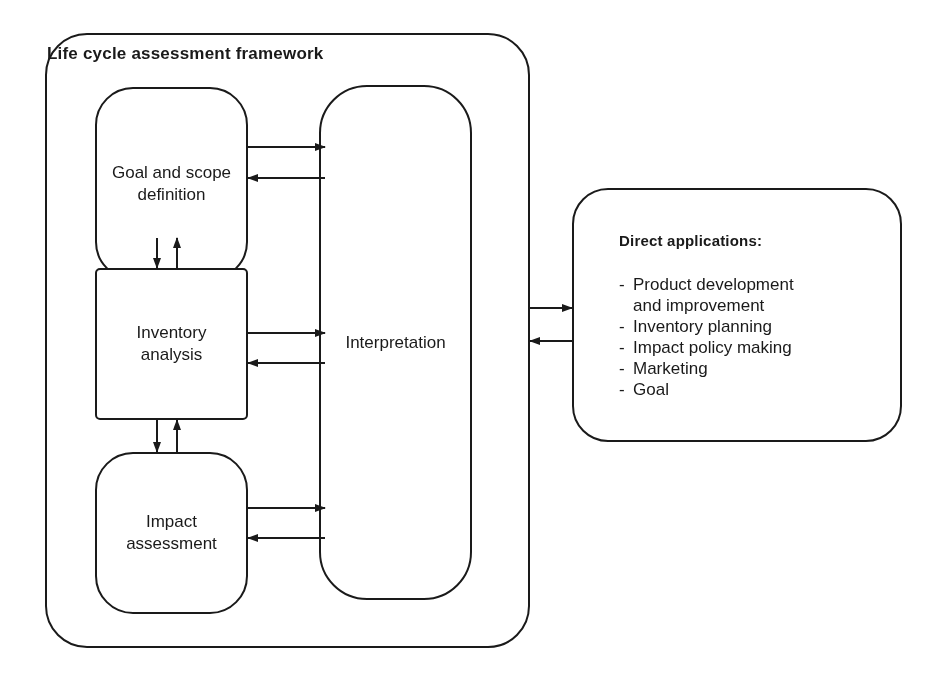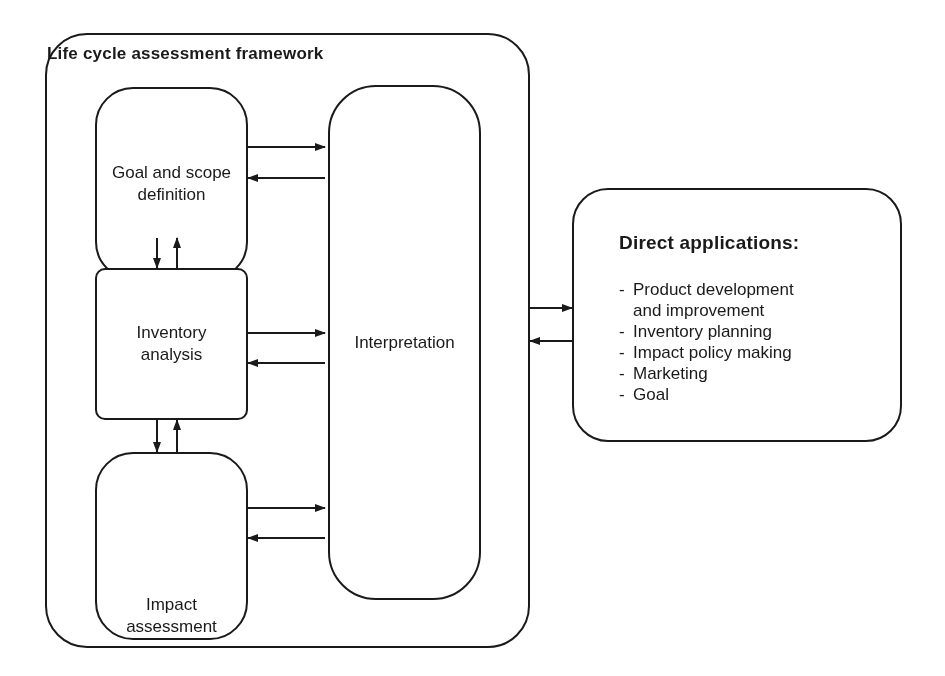--- a/index.html
+++ b/index.html
@@ -72,21 +72,21 @@
     transform: translateX(-50%); width: 0; height: 0;
     border-left: 4px solid transparent; border-right: 4px solid transparent;
     border-bottom: 11px solid var(--line);
   }
   
   .apps {
     padding: 42px 28px 0 45px;
   }
   .apps-heading {
     font-weight: bold;
-    font-size: 19px;
+    font-size: 15px;
     margin-bottom: 25px;
     letter-spacing: 0.2px;
   }
   .apps-item {
     display: flex;
     font-size: 17px;
     line-height: 21px;
   }
   .apps-item .dash { width: 14px; flex: 0 0 14px; }
   .apps-item .itext { white-space: pre-line; }
@@ -98,31 +98,31 @@
 
   <div class="box" style="left:45px; top:33px; width:485px; height:615px; border-radius:42px;">
     <div class="title">Life cycle assessment framework</div>
   </div>
 
   <div class="box center" style="left:95px; top:87px; width:153px; height:193px; border-radius:38px;">
     <span class="label">Goal and scope
 definition</span>
   </div>
 
-  <div class="box center" style="left:95px; top:268px; width:153px; height:152px; border-radius:10px;">
+  <div class="box center" style="left:95px; top:268px; width:153px; height:152px; border-radius:5px;">
     <span class="label">Inventory
 analysis</span>
   </div>
 
-  <div class="box center" style="left:95px; top:452px; width:153px; height:188px; border-radius:38px;align-items:flex-end;">
+  <div class="box center" style="left:95px; top:452px; width:153px; height:162px; border-radius:38px;">
     <span class="label">Impact
 assessment</span>
   </div>
 
-  <div class="box center" style="left:328px; top:85px; width:153px; height:515px; border-radius:48px;">
+  <div class="box center" style="left:319px; top:85px; width:153px; height:515px; border-radius:48px;">
     <span class="label">Interpretation</span>
   </div>
 
   <div class="box apps" style="left:572px; top:188px; width:330px; height:254px; border-radius:36px;">
     <div class="apps-heading">Direct applications:</div>
     <div>
       <div class="apps-item">
         <span class="dash">-</span>
         <span class="itext">Product development
 and improvement</span>

